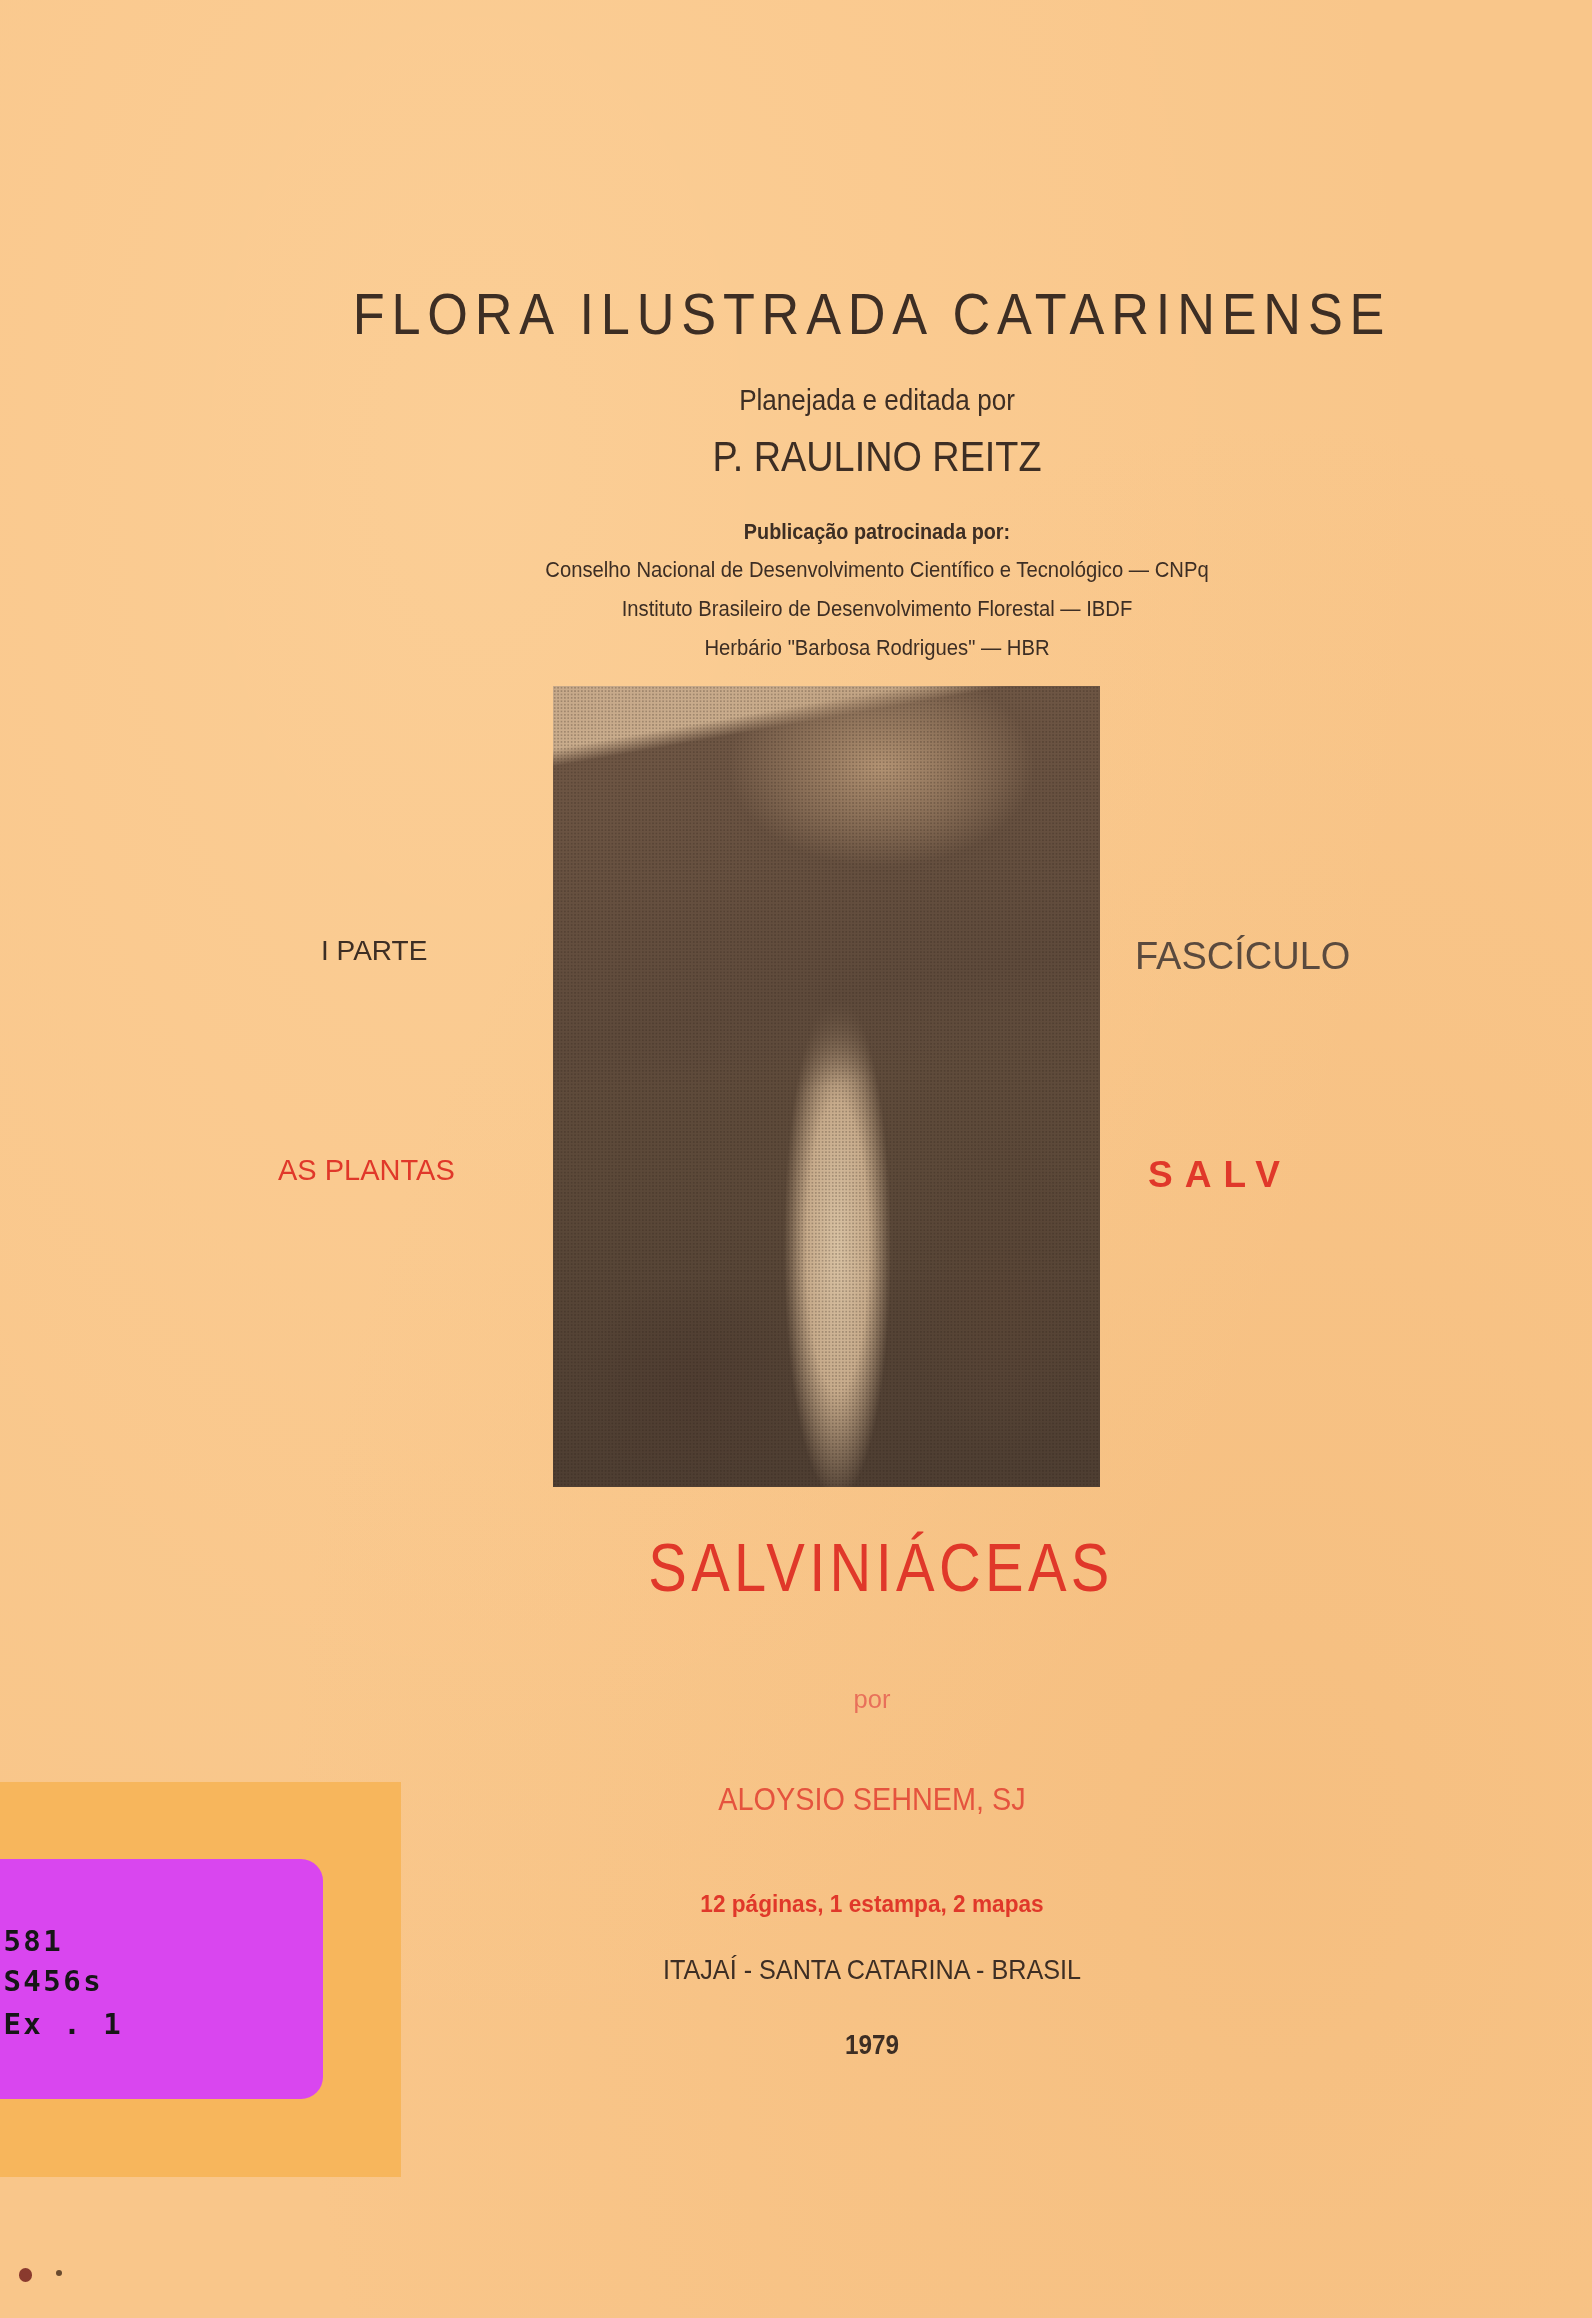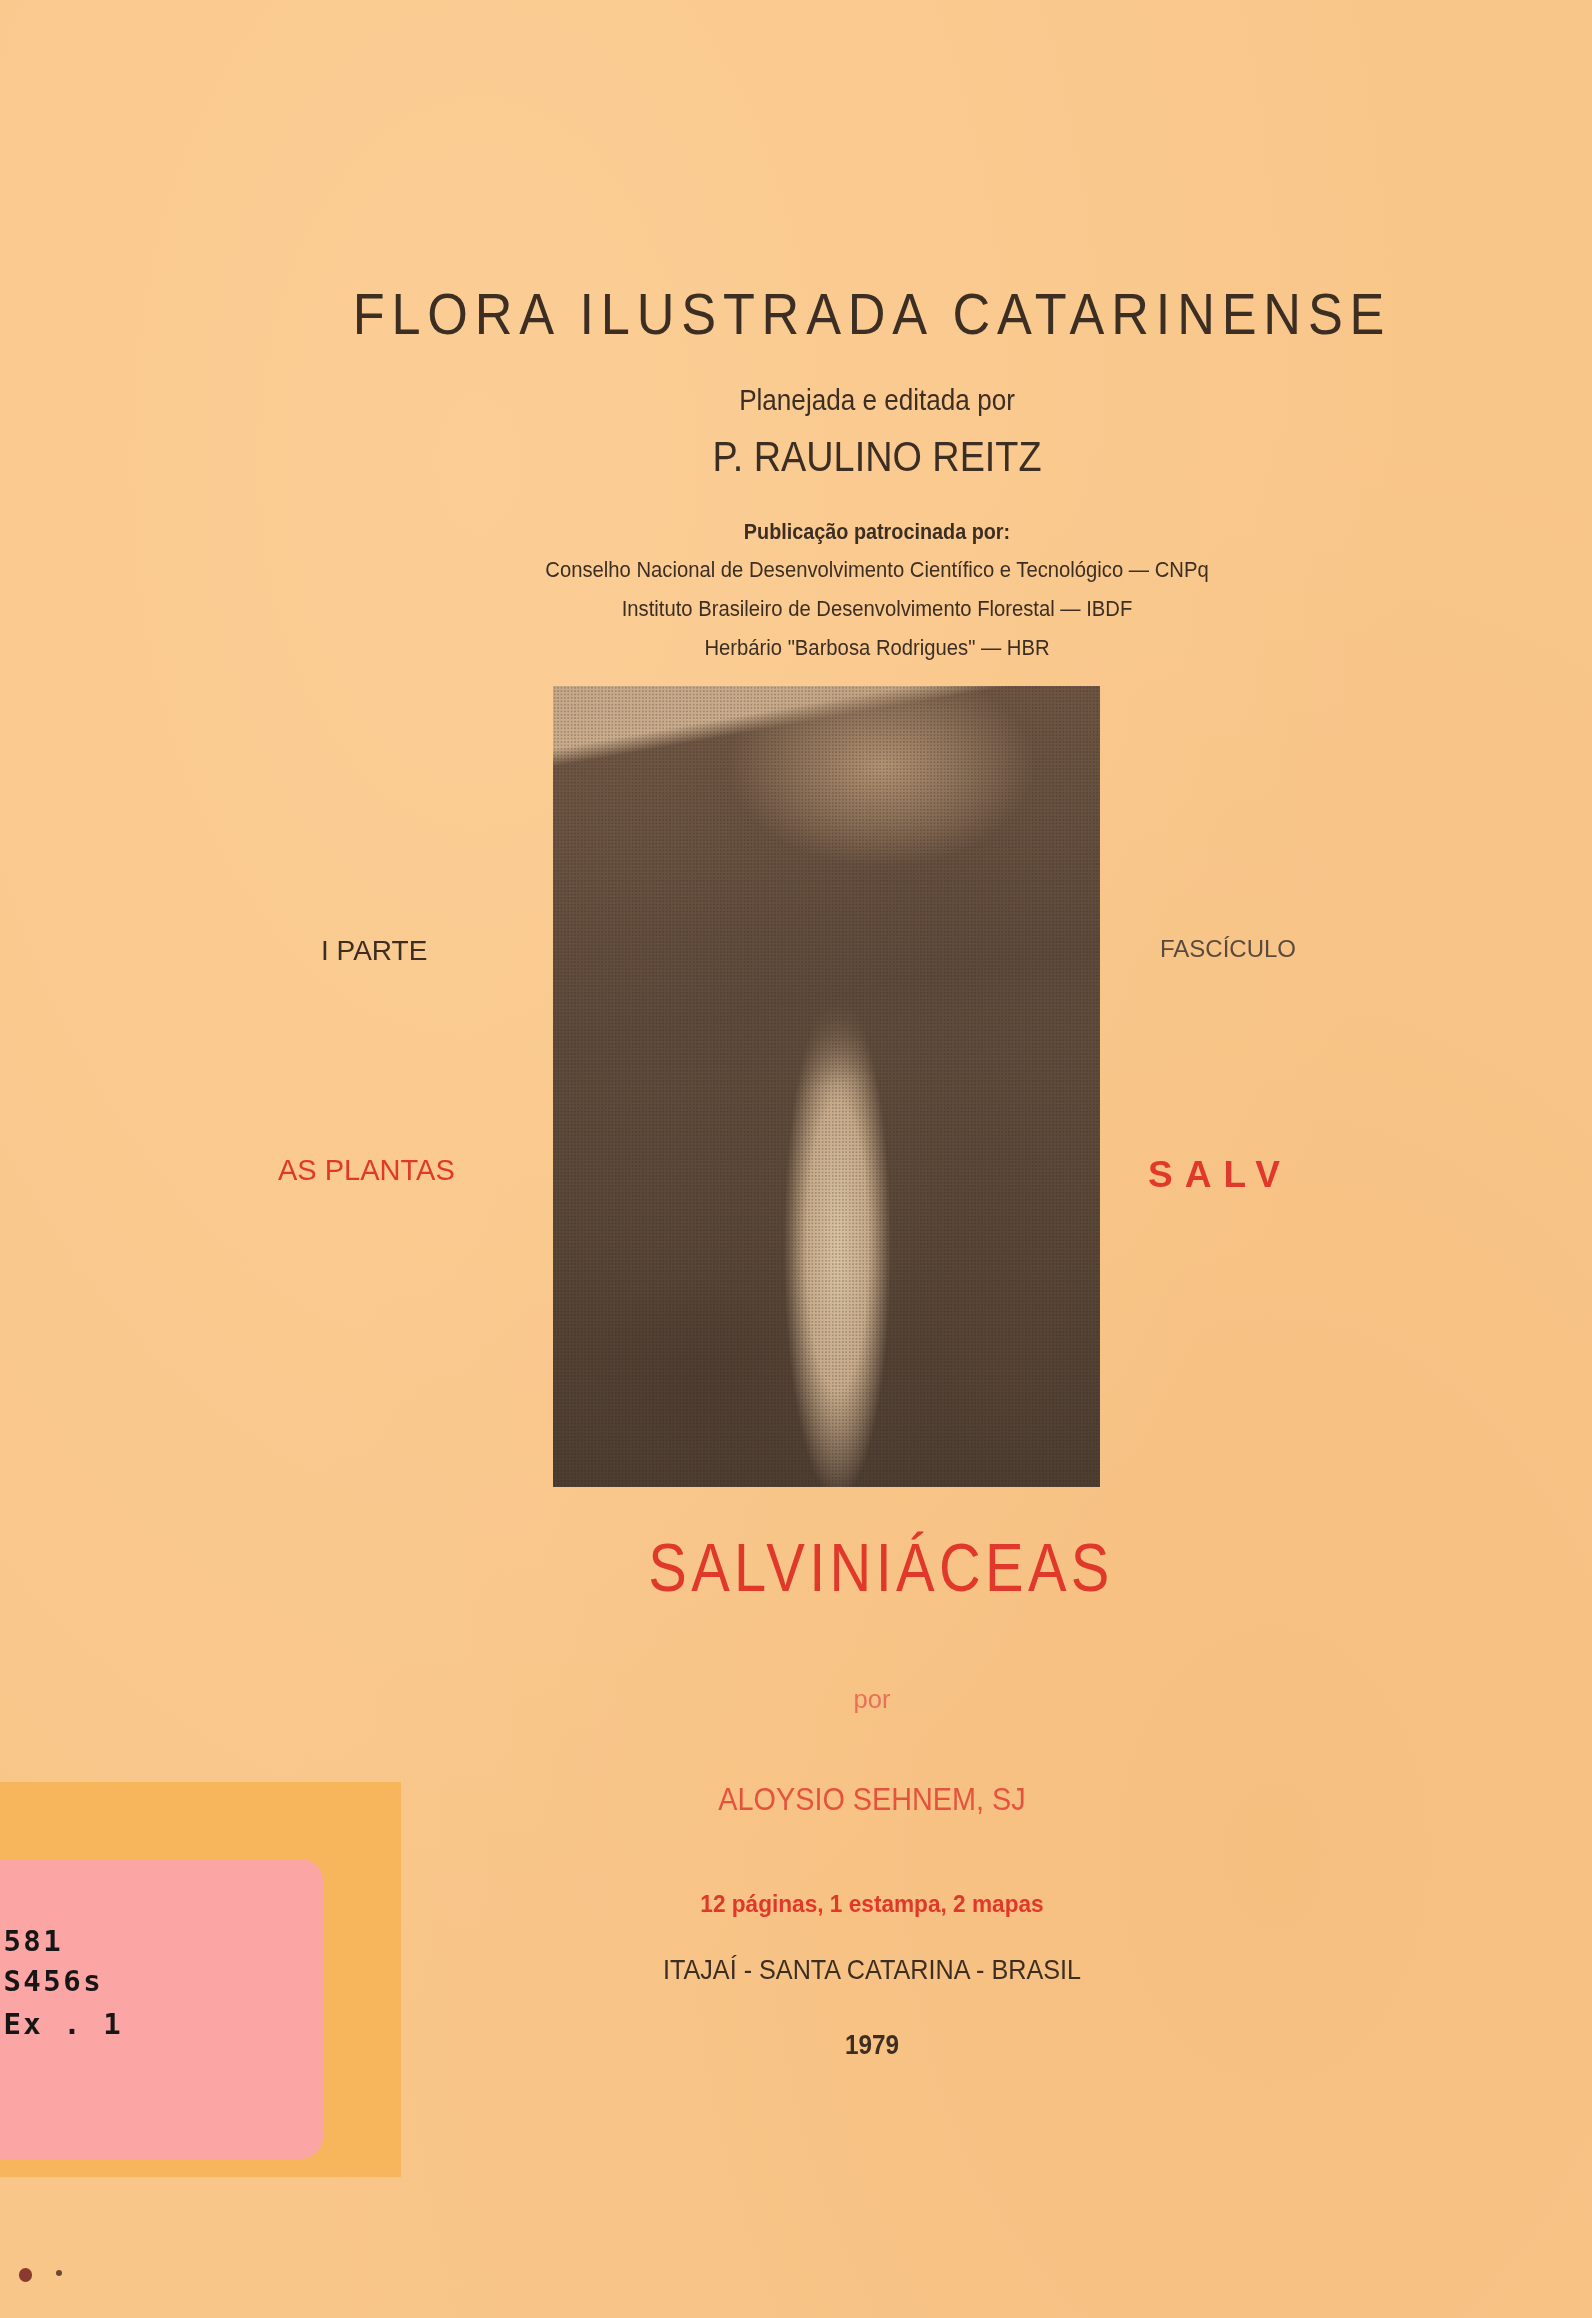--- a/index.html
+++ b/index.html
@@ -36,33 +36,33 @@
       linear-gradient(180deg, #6b5443 0%, #5c4939 60%, #4e3e32 100%);
   }
   #photo::after {
     content: ""; position: absolute; inset: 0;
     background-image: radial-gradient(rgba(40,28,20,0.25) 0.8px, transparent 1.2px);
     background-size: 3.4px 3.4px;
   }
 
   #part-label { left: 321px; top: 935px; font-size: 28px; }
   #part-value { left: 278px; top: 1154px; font-size: 29px; }
-  #fascicle-label { left: 1135px; top: 935px; font-size: 24px; color: #5a4a3e; margin-left: 25px; }
+  #fascicle-label { left: 1135px; top: 935px; font-size: 38px; color: #5a4a3e; }
   #fascicle-value { left: 1148px; top: 1154px; font-size: 37px; font-weight: bold; letter-spacing: 12px; }
 
   #main-title { top: 1528px; font-size: 68px; letter-spacing: 5.1px; transform: scaleX(0.85); margin-left: 85px; }
   #by-label { top: 1685px; font-size: 25.5px; color: #e8705a; margin-left: 76px; }
   #author { top: 1781px; font-size: 32px; color: #e5533e; transform: scaleX(0.9); margin-left: 76px; }
   #pages-info { top: 1890px; font-size: 24.6px; font-weight: bold; transform: scaleX(0.92); margin-left: 76px; }
   #location { top: 1954px; font-size: 28px; transform: scaleX(0.9); margin-left: 76px; }
   #year { top: 2030px; font-size: 27px; font-weight: bold; transform: scaleX(0.9); margin-left: 76px; }
 
   #library-tag { left: 0; top: 1782px; width: 401px; height: 395px; background: #f7b55a; opacity: 0.95; }
   #library-label {
-    left: 0; top: 1859px; width: 323px; height: 300px; background: #fca5a5;
+    left: 0; top: 1859px; width: 323px; height: 240px; background: #d946ef;
     border-radius: 0 22px 22px 0;
   }
   .call-line { position: absolute; left: 3.4px; font-family: "DejaVu Sans Mono", monospace; font-weight: bold; font-size: 29px; color: #161616; letter-spacing: 2.5px; }
   #call-0 { top: 65px; }
   #call-1 { top: 105px; }
   #call-2 { top: 148px; }
 
   .stain { position: absolute; border-radius: 50%; background: #8a3a2e; }
 </style>
 </head>

